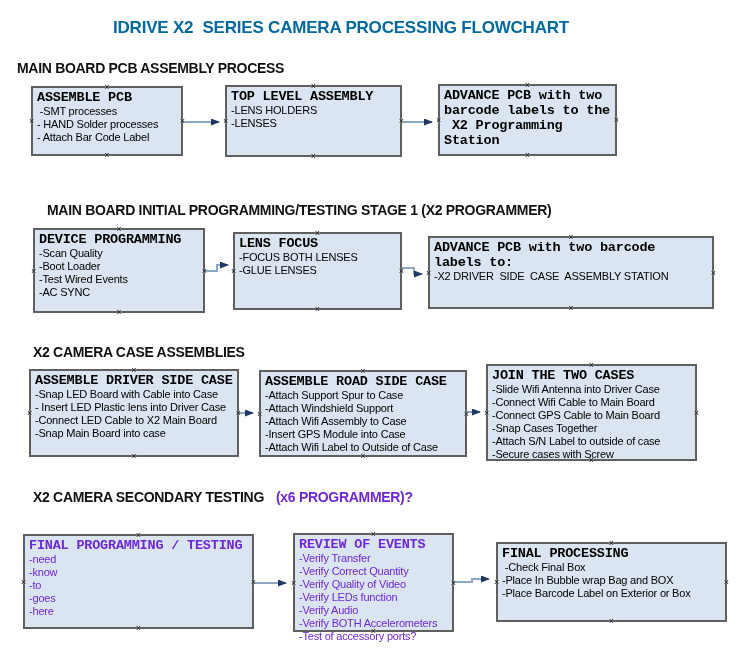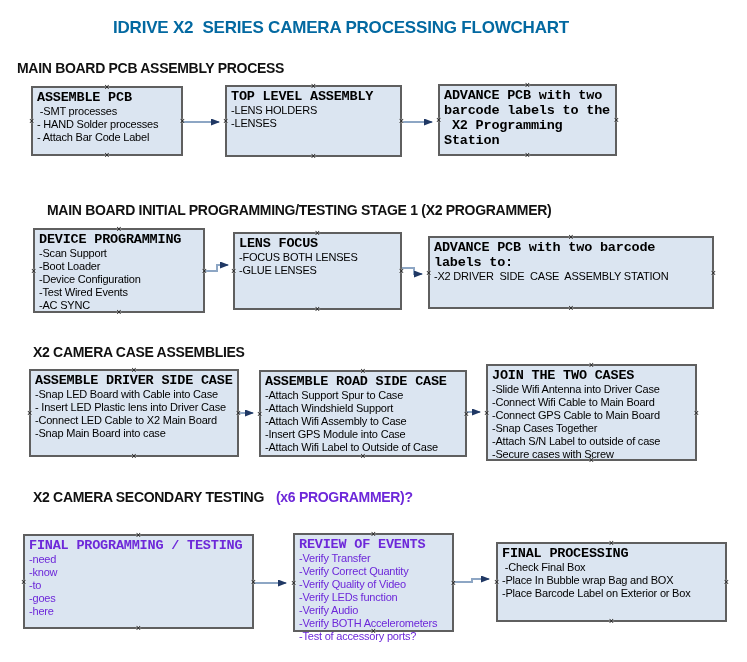--- a/index.html
+++ b/index.html
@@ -84,23 +84,22 @@
 barcode labels to the
  X2 Programming Station</div>
       <span class="anchor a-top">×</span>
       <span class="anchor a-right">×</span>
       <span class="anchor a-bottom">×</span>
       <span class="anchor a-left">×</span>
     </div>
     <div class="section-header" style="left: 33px; top: 202px; margin-left: 14px;"><span>MAIN BOARD INITIAL PROGRAMMING/TESTING STAGE 1 (X2 PROGRAMMER)</span></div>
     <div class="flow-box" style="left: 33px; top: 228px; width: 172px; height: 85px;">
       <div class="box-title">DEVICE PROGRAMMING</div>
-      <div class="box-item">-Scan Support</div>
+      <div class="box-item">-Scan Quality</div>
       <div class="box-item">-Boot Loader</div>
-      <div class="box-item">-Device Configuration</div>
       <div class="box-item">-Test Wired Events</div>
       <div class="box-item">-AC SYNC</div>
       <span class="anchor a-top">×</span>
       <span class="anchor a-right">×</span>
       <span class="anchor a-bottom">×</span>
       <span class="anchor a-left">×</span>
     </div>
     <div class="flow-box" style="left: 233px; top: 232px; width: 169px; height: 78px;">
       <div class="box-title">LENS FOCUS</div>
       <div class="box-item">-FOCUS BOTH LENSES</div>

